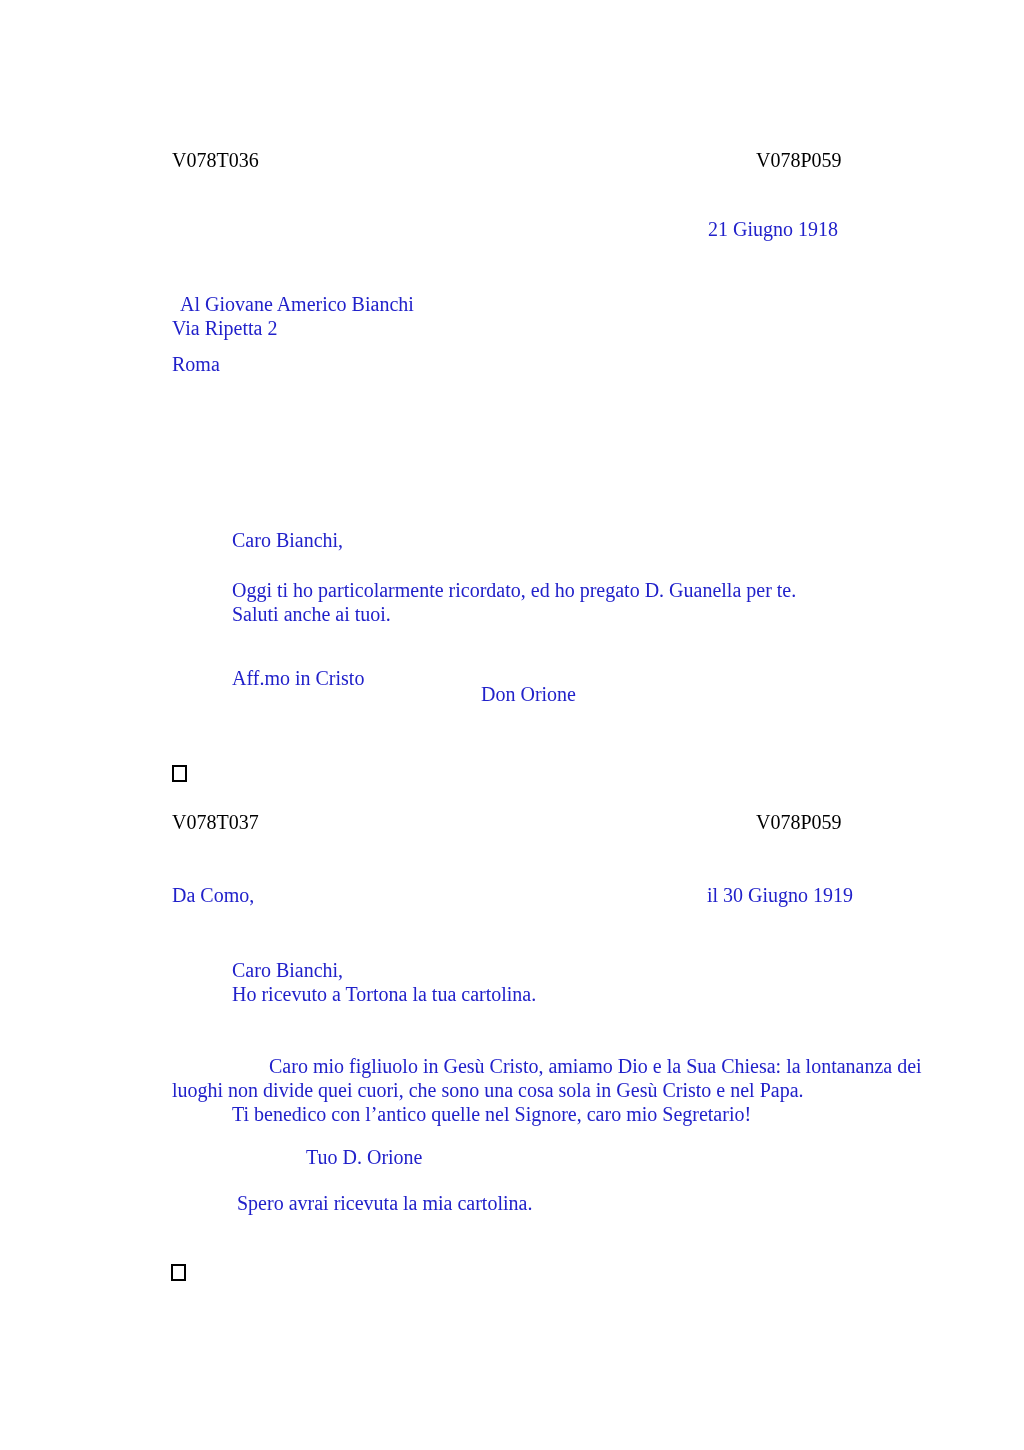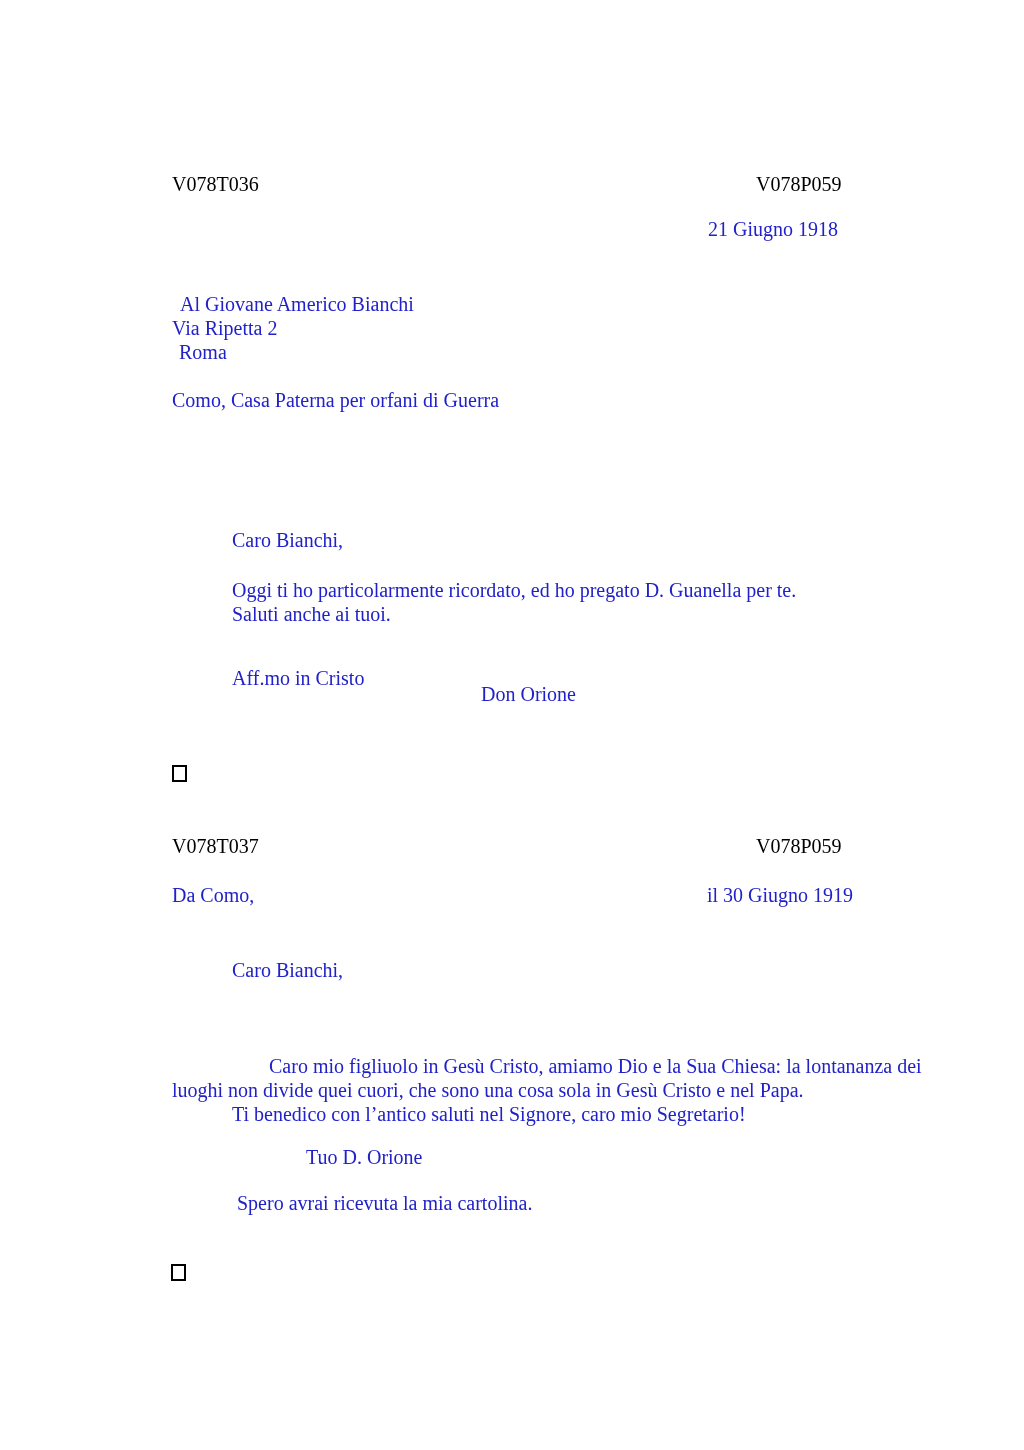--- a/index.html
+++ b/index.html
@@ -19,65 +19,65 @@
     font-family: "Liberation Serif", "DejaVu Serif", serif;
     overflow: hidden;
   }
   .line {
     position: absolute;
     white-space: nowrap;
     font-size: 20px;
     line-height: 24px;
   }
   .blue  { color: var(--ink-blue); }
-  .black { color: var(--ink-black); margin-top: 24px; }
+  .black { color: var(--ink-black); }
   .box-icon {
     position: absolute;
     width: 15px;
     height: 17px;
     border: 2px solid var(--ink-black);
     background: var(--page-bg);
   }
 </style>
 </head>
 <body>
 
 <div class="page">
 
   <div class="line black" style="left:172px; top:148px;">V078T036</div>
   <div class="line black" style="left:756px; top:148px;">V078P059</div>
 
   <div class="line blue" style="left:708px; top:217px;">21 Giugno 1918</div>
 
   <div class="line blue" style="left:180px; top:292px;">Al Giovane Americo Bianchi</div>
   <div class="line blue" style="left:172px; top:316px;">Via Ripetta 2</div>
-  <div class="line blue" style="left:172px; top:340px;margin-left:7px;">Roma</div>
+  <div class="line blue" style="left:172px; top:352px;">Roma</div>
 
-  <div class="line blue" style="left:172px; top:388px;">Como, Casa Paterna per orfani di Guerra</div>
 
   <div class="line blue" style="left:232px; top:528px;">Caro Bianchi,</div>
 
   <div class="line blue" style="left:232px; top:578px;">Oggi ti ho particolarmente ricordato, ed ho pregato D. Guanella per te.</div>
   <div class="line blue" style="left:232px; top:602px;">Saluti anche ai tuoi.</div>
   <div class="line blue" style="left:232px; top:626px;margin-top:40px;">Aff.mo in Cristo</div>
 
   <div class="line blue" style="left:481px; top:670px;margin-top:12px;">Don Orione</div>
 
   <div class="box-icon" style="left:172px; top:765px;"></div>
 
   <div class="line black" style="left:172px; top:810px;">V078T037</div>
   <div class="line black" style="left:756px; top:810px;">V078P059</div>
 
   <div class="line blue" style="left:172px; top:883px;">Da Como,</div>
   <div class="line blue" style="left:707px; top:883px;">il 30 Giugno 1919</div>
 
   <div class="line blue" style="left:232px; top:958px;">Caro Bianchi,</div>
+  <div class="line blue" style="left:232px; top:982px;">Ho ricevuto a Tortona la tua cartolina.</div>
   <div class="line blue" style="left:232px; top:1054px;margin-left:37px;">Caro mio figliuolo in Gesù Cristo, amiamo Dio e la Sua Chiesa: la lontananza dei</div>
   <div class="line blue" style="left:172px; top:1078px;">luoghi non divide quei cuori, che sono una cosa sola in Gesù Cristo e nel Papa.</div>
-  <div class="line blue" style="left:232px; top:1102px;">Ti benedico con l’antico saluti nel Signore, caro mio Segretario!</div>
+  <div class="line blue" style="left:232px; top:1102px;">Ti benedico con l’antico quelle nel Signore, caro mio Segretario!</div>
 
   <div class="line blue" style="left:306px; top:1145px;">Tuo D. Orione</div>
 
   <div class="line blue" style="left:237px; top:1191px;">Spero avrai ricevuta la mia cartolina.</div>
 
   <div class="box-icon" style="left:171px; top:1264px;"></div>
 
 </div>
 
 </body></html>

